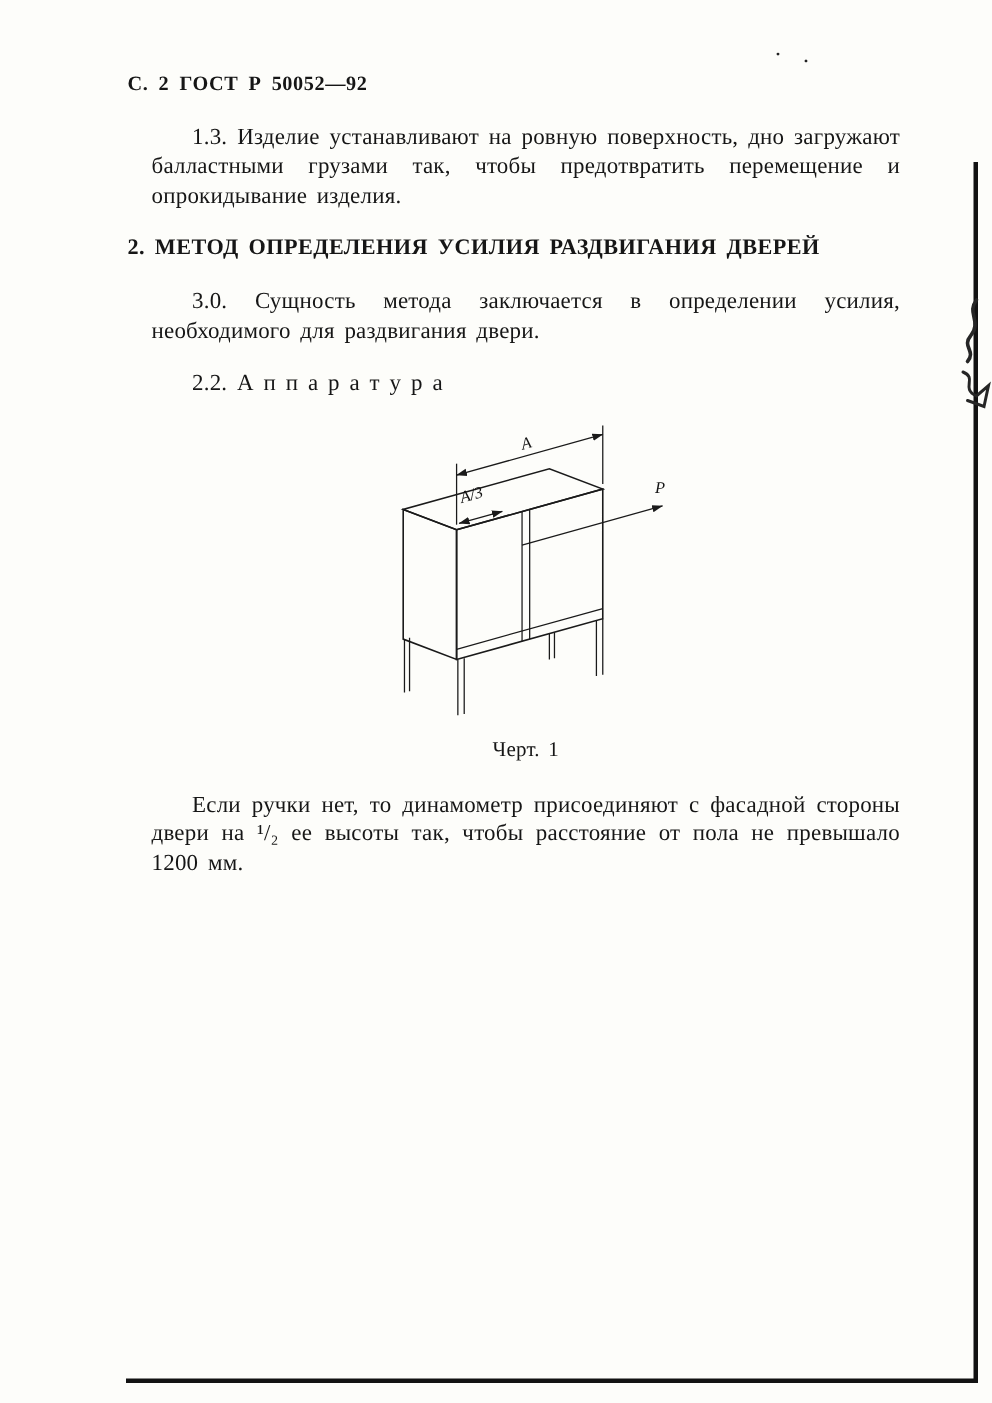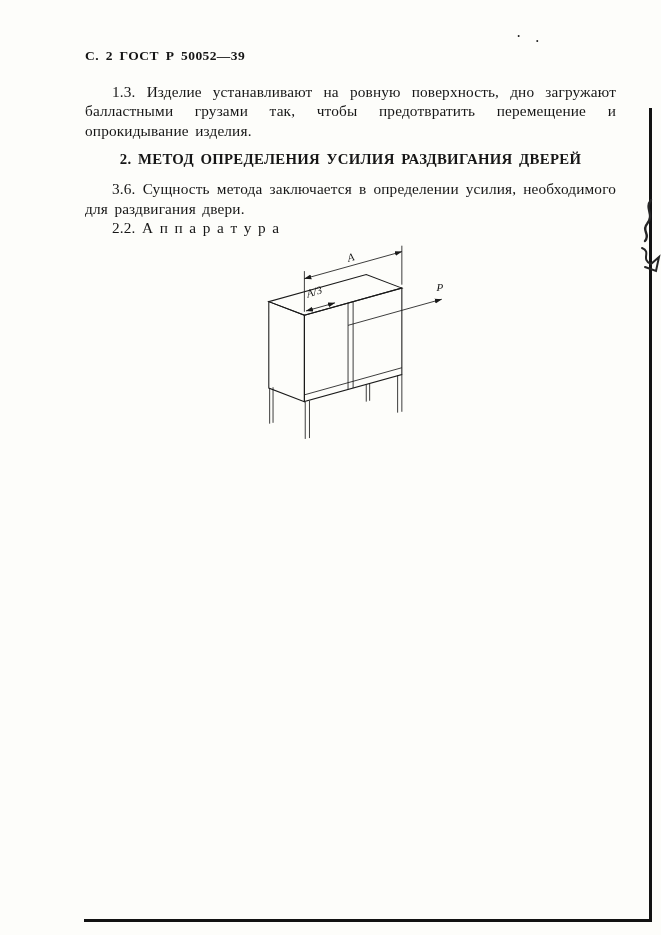--- a/index.html
+++ b/index.html
@@ -15,24 +15,24 @@
   .content {
     position: absolute; left: 85px; top: 46px; width: 531px;
     font-size: 15.3px; line-height: 19.5px;
     word-spacing: 2.5px; letter-spacing: 0.15px;
   }
   .running-header {
     font-weight: bold; font-size: 13.5px; letter-spacing: 0.4px;
     margin-bottom: 16px; word-spacing: 3px;
   }
   p.body-par {
-    margin: 0; text-indent: 27px; text-align: justify;
+    margin: 16px; text-indent: 27px; text-align: justify;
   }
   h2.section-heading {
-    font-size: 14.8px; font-weight: bold; text-align: center;
+    font-size: 14.8px; font-weight: bold; 
     letter-spacing: 0.3px; margin: 10px 0 10px 0; line-height: 19px;
   }
   figure.drawing {
     margin: 6px 0 8px 0; text-align: center;
   }
   figure.drawing svg { display: inline-block; }
   figcaption {
     font-size: 14px; margin-top: 4px; text-indent: 0; word-spacing: 2px;
   }
   .border-right {
@@ -52,27 +52,27 @@
   .drawing-thin { fill: none; stroke: #1a1a1a; stroke-width: 1; }
   .fig-label { font-family: "Liberation Serif", serif; font-style: italic; font-size: 13px; fill: #161616; }
 </style>
 </head>
 <body>
 
 <div class="page">
 
   <div class="content">
 
-    <div class="running-header">С. 2 ГОСТ Р 50052—39</div>
+    <div class="running-header">С. 2 ГОСТ Р 50052—92</div>
 
     <p class="body-par">1.3. Изделие устанавливают на ровную поверхность,  дно загружают балластными грузами так, чтобы  предотвратить перемещение и опрокидывание изделия.</p>
 
     <h2 class="section-heading">2. МЕТОД ОПРЕДЕЛЕНИЯ УСИЛИЯ РАЗДВИГАНИЯ ДВЕРЕЙ</h2>
 
-    <p class="body-par">3.6. Сущность метода заключается в определении усилия, необходимого для раздвигания двери.</p>
+    <p class="body-par">3.0. Сущность метода заключается в определении усилия, необходимого для раздвигания двери.</p>
 
     <p class="body-par">2.2. А п п а р а т у р а</p>
 
 
 
 
 
     <figure class="drawing">
       <svg width="214" height="200" viewBox="0 0 250 236">
         <defs>
@@ -107,22 +107,24 @@
         <g>
           <path class="drawing-thin" d="M72,79 L106,69.5" marker-start="url(#arr)" marker-end="url(#arr)"></path>
           <text class="fig-label" x="74" y="63" transform="rotate(-16 74 63)" font-size="11.5">А/3</text>
         </g>
 
         <g>
           <path class="drawing-thin" d="M121.5,96 L232,65.2" marker-end="url(#arr)"></path>
           <text class="fig-label" x="226" y="55">Р</text>
         </g>
       </svg>
+      <figcaption>Черт. 1</figcaption>
     </figure>
 
+    <p class="body-par">Если ручки нет, то динамометр присоединяют с фасадной стороны двери на ¹/₂ ее высоты так,  чтобы расстояние от  пола не превышало 1200 мм.</p>
 
 
 
 
   </div>
 
   <div class="border-right"></div>
   <div class="border-bottom"></div>
 
   <div class="artifact-dots">·.</div>

